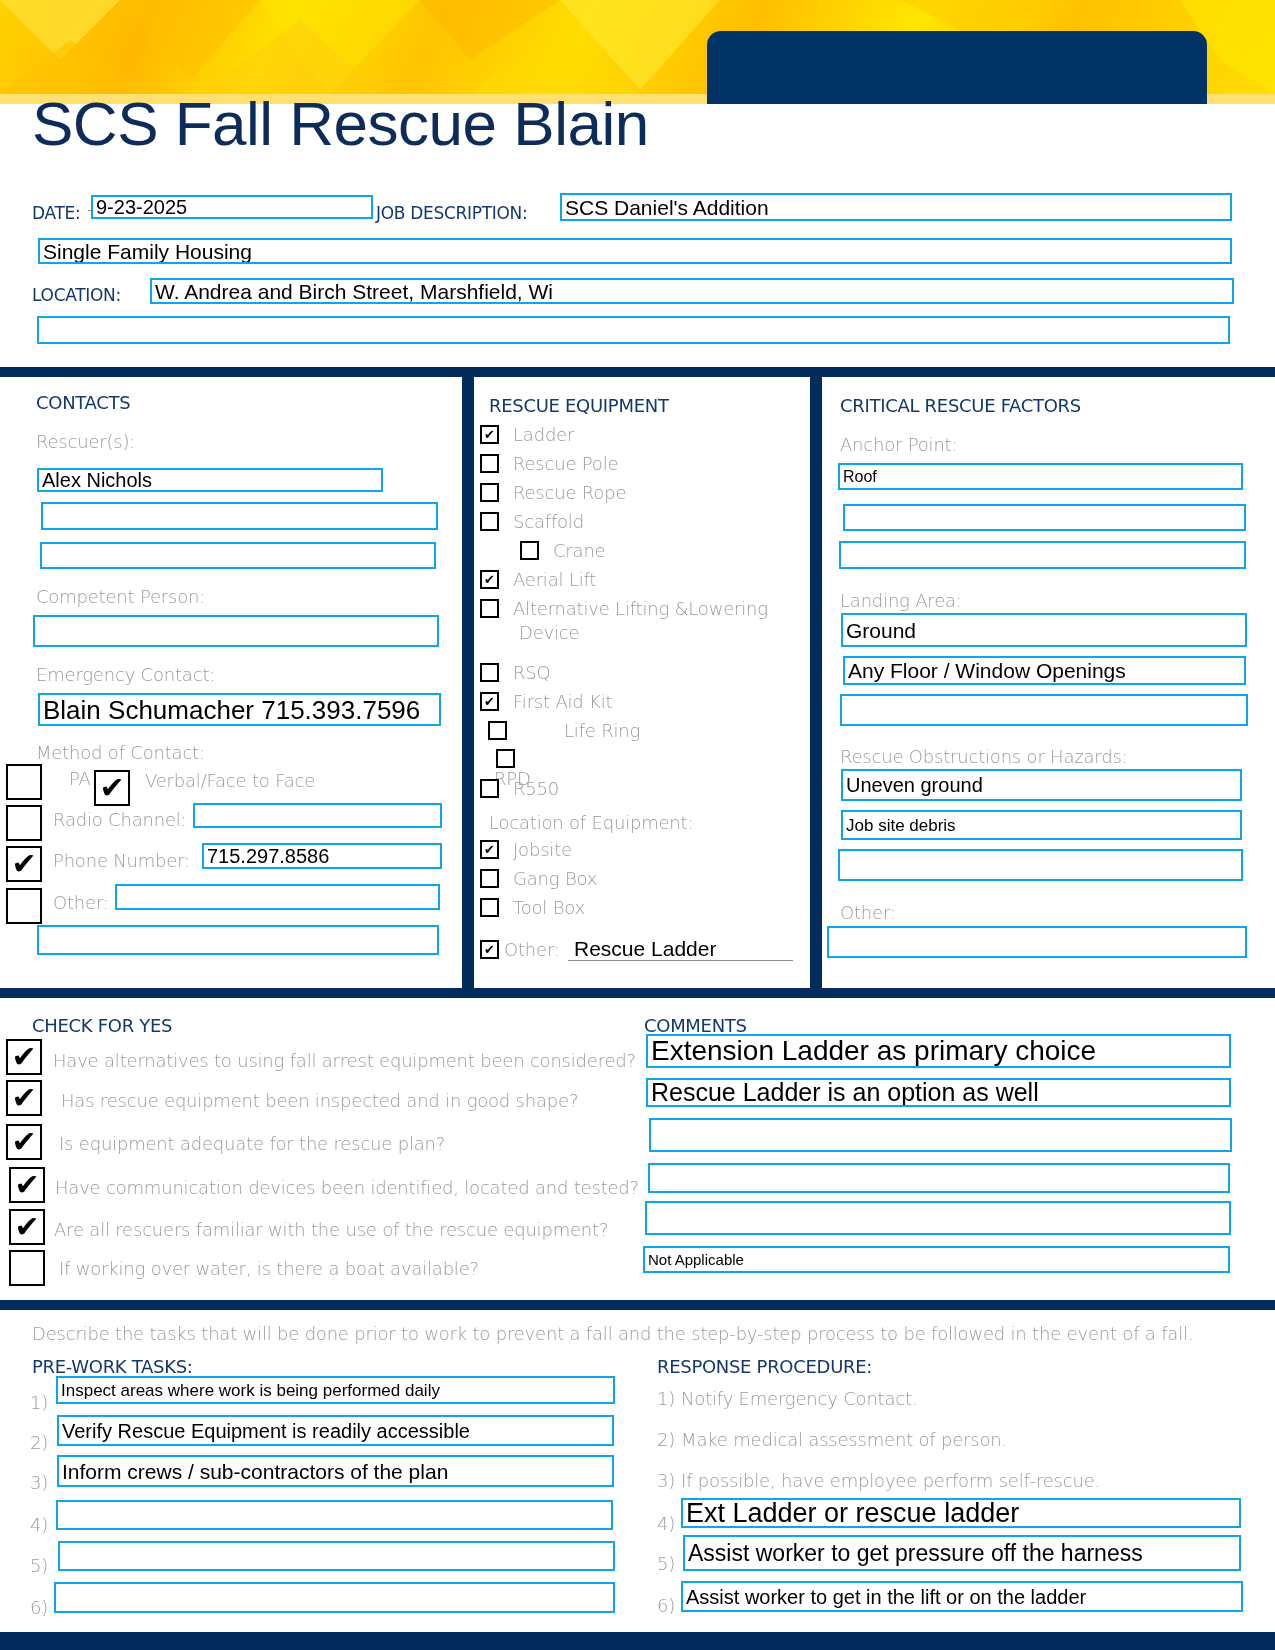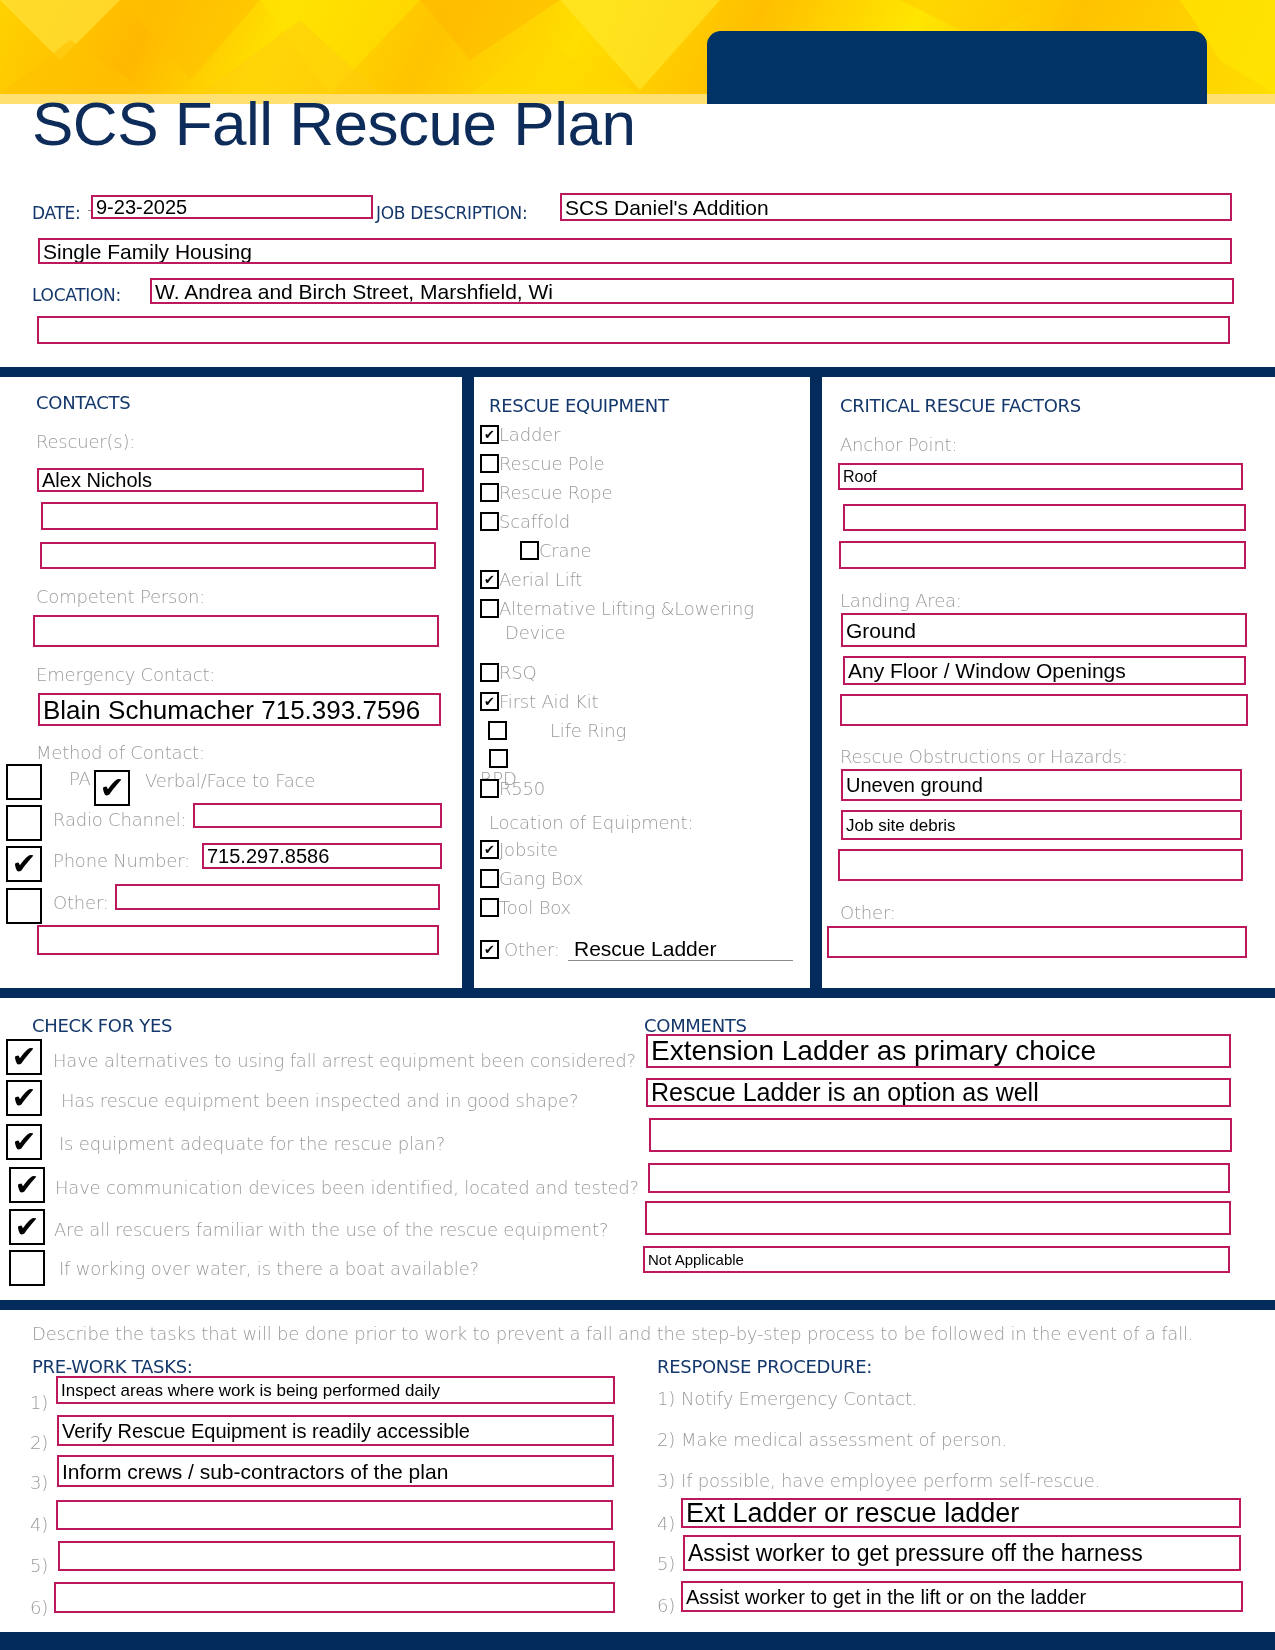--- a/index.html
+++ b/index.html
@@ -6,68 +6,68 @@
   html, body { width: 1275px; height: 1650px; background: #fff; overflow: hidden; }
   body { position: relative; font-family: "DejaVu Sans", sans-serif; }
   .abs { position: absolute; }
   .banner { left: 0; top: 0; width: 1275px; height: 104px; overflow: hidden;
     background: linear-gradient(115deg, #ffd200 0%, #ffb800 12%, #ffe000 22%, #ffc400 34%, #ffde00 45%, #ffbf00 58%, #ffe600 70%, #ffc200 82%, #ffdf00 100%); }
   .banner .strip { position: absolute; left: 0; top: 94px; width: 1275px; height: 10px; background: #ffe070; }
   .navy-tab { left: 707px; top: 31px; width: 500px; height: 73px; background: #023366; border-radius: 14px 14px 0 0; }
   .title { left: 32px; top: 88px; font-family: "Liberation Sans", sans-serif; font-size: 62px; color: #0d2c5a; letter-spacing: -0.5px; white-space: nowrap; }
   .lbl { font-family: "DejaVu Sans", sans-serif; font-size: 17px; color: #14386b; white-space: nowrap; letter-spacing: -0.3px; }
   .glabel { font-family: "DejaVu Sans", sans-serif; font-size: 17px; color: #9a9a9a; white-space: nowrap; font-weight: 300; letter-spacing: -0.2px; }
-  .field { border: 2px solid #be185d; background: #fff; font-family: "Liberation Sans", sans-serif; color: #000; white-space: nowrap; overflow: hidden; padding-left: 3px; line-height: 1; display: flex; align-items: center; }
+  .field { border: 2px solid #0ea5e9; background: #fff; font-family: "Liberation Sans", sans-serif; color: #000; white-space: nowrap; overflow: hidden; padding-left: 3px; line-height: 1; display: flex; align-items: center; }
   .uline { border-bottom: 1.5px solid #8c8c8c; }
   .bar { background: #032c5c; }
   .cb { border: 2px solid #000; background: #fff; display: flex; align-items: center; justify-content: center; color: #000; font-family: "DejaVu Sans", sans-serif; line-height: 1; }
   .cb.big { width: 36px; height: 36px; font-size: 30px; }
   .cb.small { width: 19px; height: 19px; font-size: 13px; }
   .eq-item { display: flex; align-items: center; }
-  .eq-item .glabel { margin-left: 0; font-size: 18px; }
+  .eq-item .glabel { margin-left: 14px; font-size: 18px; }
 </style>
 </head>
 <body>
 
 <div class="abs banner">
   <svg width="1275" height="104" style="position:absolute;left:0;top:0">
     <polygon points="0,0 120,0 60,60" fill="#ffe13a" opacity="0.7"></polygon>
     <polygon points="120,0 260,0 190,80" fill="#ffc000" opacity="0.6"></polygon>
     <polygon points="260,0 420,0 330,94" fill="#ffe600" opacity="0.5"></polygon>
     <polygon points="420,0 560,0 470,60" fill="#ffb600" opacity="0.5"></polygon>
     <polygon points="560,0 720,0 640,90" fill="#ffea30" opacity="0.6"></polygon>
     <polygon points="900,0 1050,0 980,40" fill="#ffc800" opacity="0.5"></polygon>
     <polygon points="1180,0 1275,0 1275,94 1220,60" fill="#ffe800" opacity="0.6"></polygon>
     <polygon points="0,94 70,40 150,94" fill="#ffc200" opacity="0.6"></polygon>
     <polygon points="200,94 300,20 380,94" fill="#ffcc10" opacity="0.5"></polygon>
     <polygon points="470,94 540,40 640,94" fill="#ffd800" opacity="0.6"></polygon>
   </svg>
   <div class="strip"></div>
 </div>
 <div class="abs navy-tab"></div>
-<div class="abs title">SCS Fall Rescue Plan</div>
+<div class="abs title">SCS Fall Rescue Blain</div>
 
 <div class="abs lbl" style="left:32px;top:203px;">DATE:</div>
 <div class="abs uline" style="left:88px;top:210px;width:270px;"></div>
 <div class="abs field" style="left:91px;top:195px;width:282px;height:24px;font-size:20px;">9-23-2025</div>
 <div class="abs lbl" style="left:376px;top:203px;">JOB DESCRIPTION:</div>
 <div class="abs field" style="left:560px;top:193px;width:672px;height:28px;font-size:21px;">SCS Daniel's Addition</div>
 <div class="abs field" style="left:38px;top:238px;width:1194px;height:26px;font-size:21px;">Single Family Housing</div>
 <div class="abs lbl" style="left:32px;top:285px;">LOCATION:</div>
 <div class="abs field" style="left:150px;top:278px;width:1084px;height:26px;font-size:21px;">W. Andrea and Birch Street, Marshfield, Wi</div>
 <div class="abs field" style="left:37px;top:316px;width:1193px;height:28px;font-size:21px;"></div>
 
 <div class="abs bar" style="left:0;top:367px;width:1275px;height:10px;"></div>
 <div class="abs bar" style="left:462px;top:367px;width:12px;height:622px;"></div>
 <div class="abs bar" style="left:810px;top:367px;width:12px;height:622px;"></div>
 <div class="abs bar" style="left:0;top:988px;width:1275px;height:10px;"></div>
 
 <div class="abs lbl" style="left:36px;top:392px;font-size:18px;">CONTACTS</div>
 <div class="abs glabel" style="left:36px;top:431px;font-size:18px;">Rescuer(s):</div>
-<div class="abs field" style="left:37px;top:468px;width:387px;height:24px;font-size:20px;">Alex Nichols</div>
+<div class="abs field" style="left:37px;top:468px;width:346px;height:24px;font-size:20px;">Alex Nichols</div>
 <div class="abs field" style="left:41px;top:502px;width:397px;height:28px;font-size:20px;"></div>
 <div class="abs field" style="left:40px;top:542px;width:396px;height:27px;font-size:20px;"></div>
 <div class="abs glabel" style="left:36px;top:586px;font-size:18px;">Competent Person:</div>
 <div class="abs field" style="left:33px;top:615px;width:406px;height:32px;font-size:20px;"></div>
 <div class="abs glabel" style="left:36px;top:664px;font-size:18px;">Emergency Contact:</div>
 <div class="abs field" style="left:38px;top:693px;width:403px;height:33px;font-size:26px;">Blain Schumacher 715.393.7596</div>
 <div class="abs glabel" style="left:36px;top:742px;font-size:18px;">Method of Contact:</div>
 
 <div class="abs cb big" style="left:6px;top:764px;"></div>
 <div class="abs glabel" style="left:53px;top:768px;font-size:18px;margin-left:16px;">PA</div>

